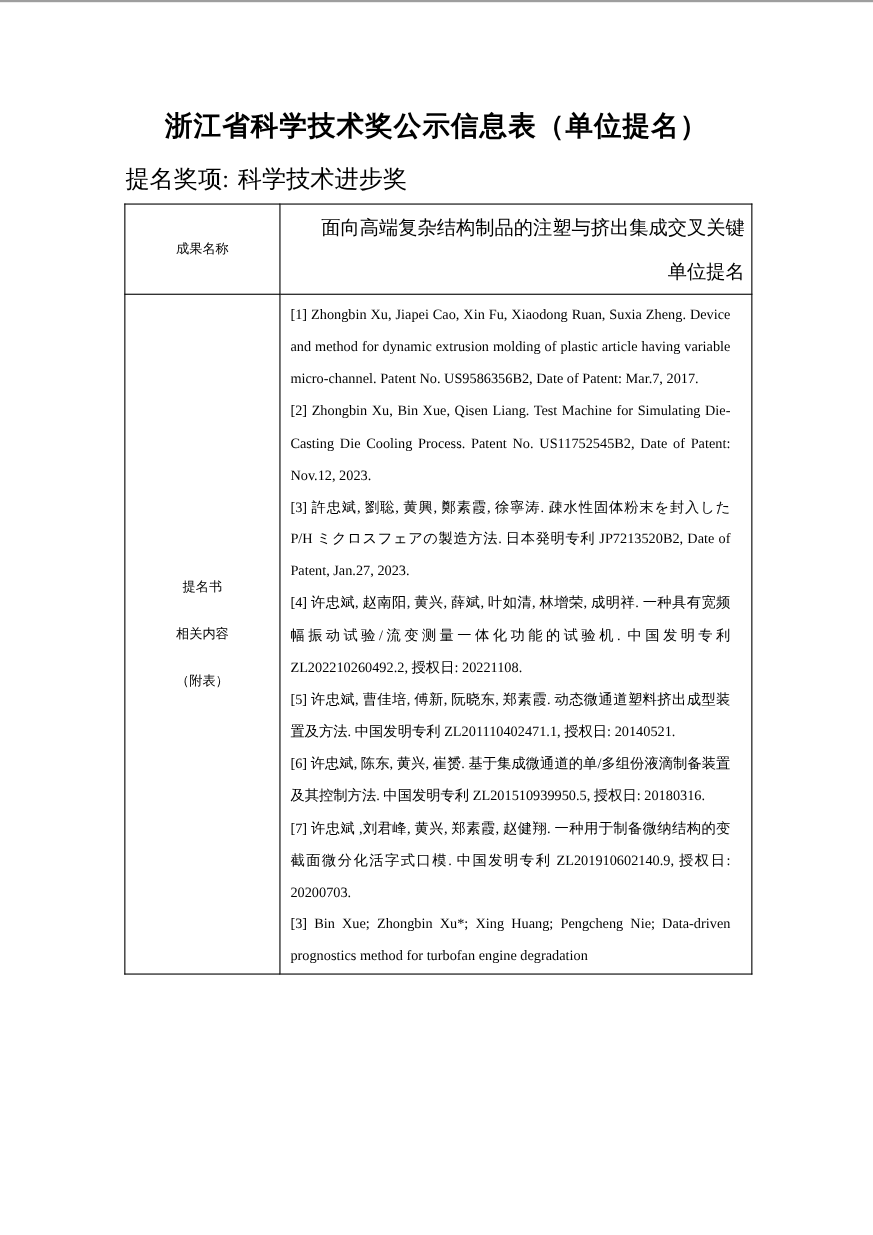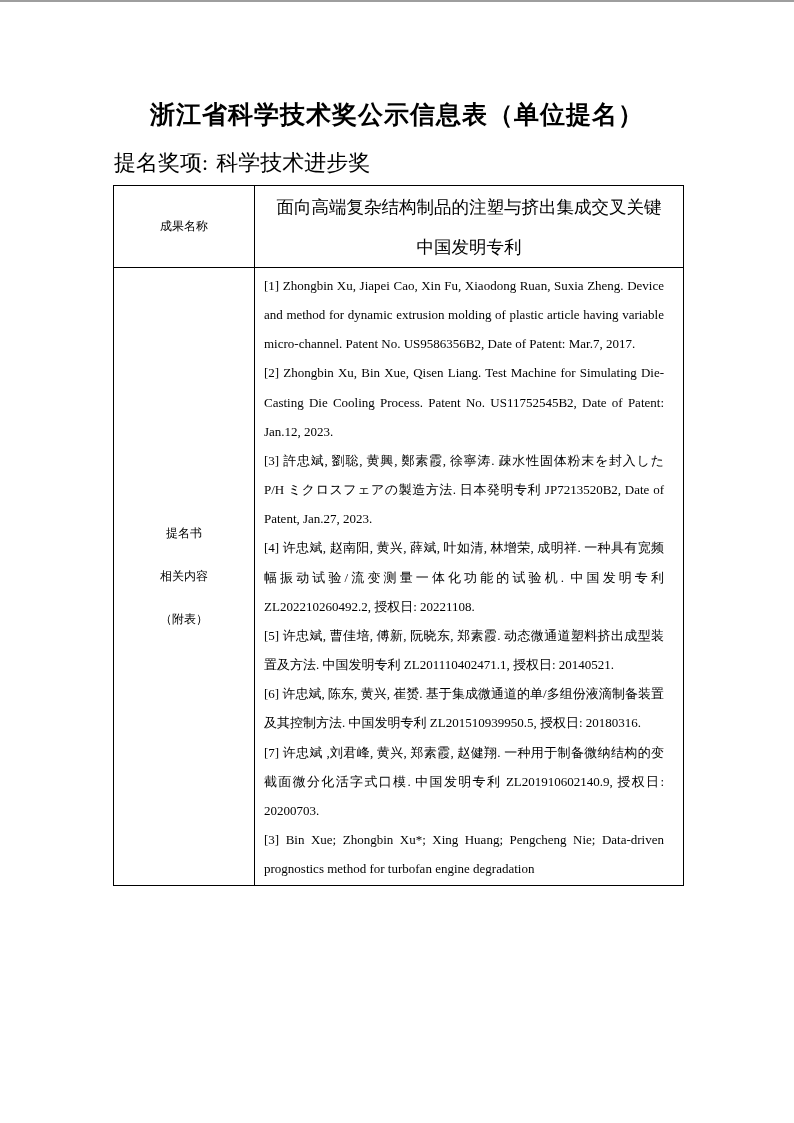--- a/index.html
+++ b/index.html
@@ -40,21 +40,21 @@
     font-weight: normal;
   }
   th.hdr-cell {
     font-weight: bold;
     font-size: 12px;
     text-align: center;
   }
   .row-name { height: 82px; }
   .row-grade { height: 44px; }
   .name-cell {
-    text-align: center;
+    text-align: right;
     font-size: 17.5px;
     padding: 0 6px;
   }
   .name-cell .line { line-height: 40px; }
   .grade-cell {
     text-align: center;
     font-size: 17.5px;
   }
   .related-hdr .line { line-height: 43px; }
   .content-cell {
@@ -80,32 +80,32 @@
   <table class="info-table">
     <colgroup>
       <col style="width:141px">
       <col style="width:429px">
     </colgroup>
     <tbody>
       <tr class="row-name">
         <th class="hdr-cell"><span>成果名称</span></th>
         <td class="name-cell">
           <div class="line">面向高端复杂结构制品的注塑与挤出集成交叉关键</div>
-          <div class="line">中国发明专利</div>
+          <div class="line">单位提名</div>
         </td>
       </tr>
       <tr>
         <th class="hdr-cell related-hdr">
           <div class="line">提名书</div>
           <div class="line">相关内容</div>
           <div class="line">（附表）</div>
         </th>
         <td class="content-cell">
           <p>[1] Zhongbin Xu, Jiapei Cao, Xin Fu, Xiaodong Ruan, Suxia Zheng. Device and method for dynamic extrusion molding of plastic article having variable micro-channel. Patent No. US9586356B2, Date of Patent: Mar.7, 2017.</p>
-          <p>[2] Zhongbin Xu, Bin Xue, Qisen Liang. Test Machine for Simulating Die-Casting Die Cooling Process. Patent No. US11752545B2, Date of Patent: Jan.12, 2023.</p>
+          <p>[2] Zhongbin Xu, Bin Xue, Qisen Liang. Test Machine for Simulating Die-Casting Die Cooling Process. Patent No. US11752545B2, Date of Patent: Nov.12, 2023.</p>
           <p>[3] 許忠斌, 劉聡, 黄興, 鄭素霞, 徐寧涛. 疎水性固体粉末を封入した P/H ミクロスフェアの製造方法. 日本発明专利 JP7213520B2, Date of Patent, Jan.27, 2023.</p>
           <p>[4] 许忠斌, 赵南阳, 黄兴, 薛斌, 叶如清, 林增荣, 成明祥. 一种具有宽频幅振动试验/流变测量一体化功能的试验机. 中国发明专利 ZL202210260492.2, 授权日: 20221108.</p>
           <p>[5] 许忠斌, 曹佳培, 傅新, 阮晓东, 郑素霞. 动态微通道塑料挤出成型装置及方法. 中国发明专利 ZL201110402471.1, 授权日: 20140521.</p>
           <p>[6] 许忠斌, 陈东, 黄兴, 崔赟. 基于集成微通道的单/多组份液滴制备装置及其控制方法. 中国发明专利 ZL201510939950.5, 授权日: 20180316.</p>
           <p>[7] 许忠斌 ,刘君峰, 黄兴, 郑素霞, 赵健翔. 一种用于制备微纳结构的变截面微分化活字式口模. 中国发明专利 ZL201910602140.9, 授权日: 20200703.</p>
           <p>[3] Bin Xue; Zhongbin Xu*; Xing Huang; Pengcheng Nie; Data-driven prognostics method for turbofan engine degradation</p>
         </td>
       </tr>
     </tbody>
   </table>

